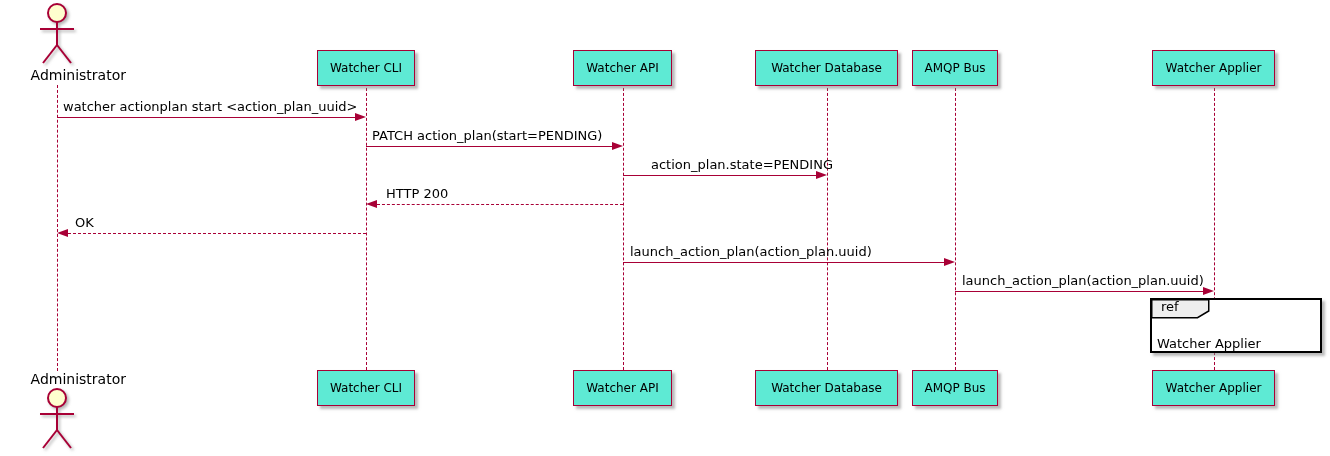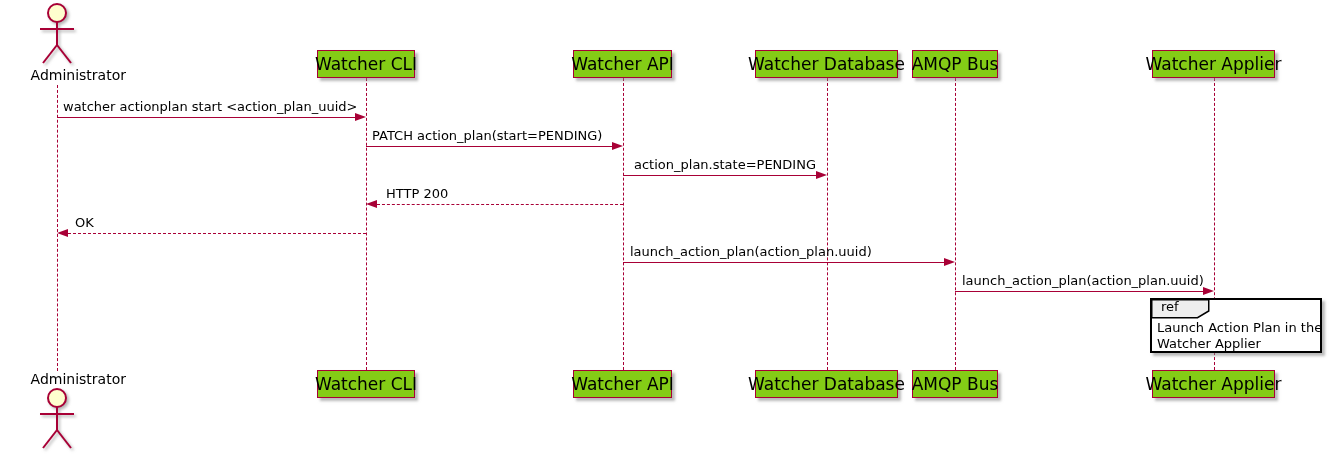--- a/index.html
+++ b/index.html
@@ -1,25 +1,25 @@
 <!DOCTYPE html>
 <html><head>
 <meta charset="utf-8">
 <style>
   html,body { margin:0; padding:0; background:#ffffff; }
   .canvas {
     position:relative; width:1330px; height:456px; background:#ffffff;
     font-family:"DejaVu Sans", "Liberation Sans", sans-serif; overflow:hidden;
   }
   .pbox {
-    position:absolute; height:28px; box-sizing:border-box;
-    background:#84cc16; border:1.5px solid #A80036;
+    position:absolute; height:36px; box-sizing:border-box;
+    background:#5eead4; border:1.5px solid #A80036;
     box-shadow:2.5px 2.5px 2.5px rgba(130,130,130,0.55);
     display:flex; align-items:center; justify-content:center;
-    font-size:17px; color:#000; white-space:nowrap;
+    font-size:12px; color:#000; white-space:nowrap;
   }
   .lifeline { position:absolute; width:0; border-left:1px dashed #A80036; }
   .actor-label { position:absolute; width:114px; text-align:right; font-size:14px; color:#000;padding-left:12px; }
   .actor-fig { position:absolute; filter:drop-shadow(2px 2px 1.5px rgba(130,130,130,0.6)); }
   .msg-label { position:absolute; font-size:13px; color:#000; white-space:nowrap; }
   .msg-line { position:absolute; height:0; border-top:1px solid #A80036; }
   .msg-line.dashed { border-top-style:dashed; }
   .arr { position:absolute; width:0; height:0; border-top:4.5px solid transparent; border-bottom:4.5px solid transparent; }
   .arr.right { border-left:11px solid #A80036; }
   .arr.left  { border-right:11px solid #A80036; }
@@ -83,21 +83,21 @@
     <div class="arr right" style="left:355px; top:112.5px;"></div>
   </div>
 
   <div>
     <div class="msg-label" style="left:372px; top:128px;">PATCH action_plan(start=PENDING)</div>
     <div class="msg-line" style="left:366px; top:146px; width:246px;"></div>
     <div class="arr right" style="left:612px; top:141.5px;"></div>
   </div>
 
   <div>
-    <div class="msg-label" style="left:634px; top:157px;">action_plan.state=PENDING</div>
+    <div class="msg-label" style="left:651px; top:157px;">action_plan.state=PENDING</div>
     <div class="msg-line" style="left:623px; top:175px; width:193px;"></div>
     <div class="arr right" style="left:816px; top:170.5px;"></div>
   </div>
 
   <div>
     <div class="msg-label" style="left:386px; top:186px;">HTTP 200</div>
     <div class="msg-line dashed" style="left:377px; top:204px; width:246px;"></div>
     <div class="arr left" style="left:366px; top:199.5px;"></div>
   </div>
 
@@ -119,17 +119,16 @@
     <div class="arr right" style="left:1203px; top:286.5px;"></div>
   </div>
 
   <div class="ref-box" style="left:1150px; top:298px; width:172px; height:55px;">
     <div class="ref-head">
       <svg width="60" height="20" viewBox="0 0 60 20">
         <path d="M0.75,0.75 L57.75,0.75 L57.75,12 L46.5,18.75 L0.75,18.75 Z" fill="#EEEEEE" stroke="#000000" stroke-width="1.5"></path>
       </svg>
       <span class="ref-keyword">ref</span>
     </div>
-    <div class="ref-line" style="top:20px;">Launch Action Plan in the</div>
     <div class="ref-line" style="top:36px;">Watcher Applier</div>
   </div>
 
 </div>
 
 </body></html>

